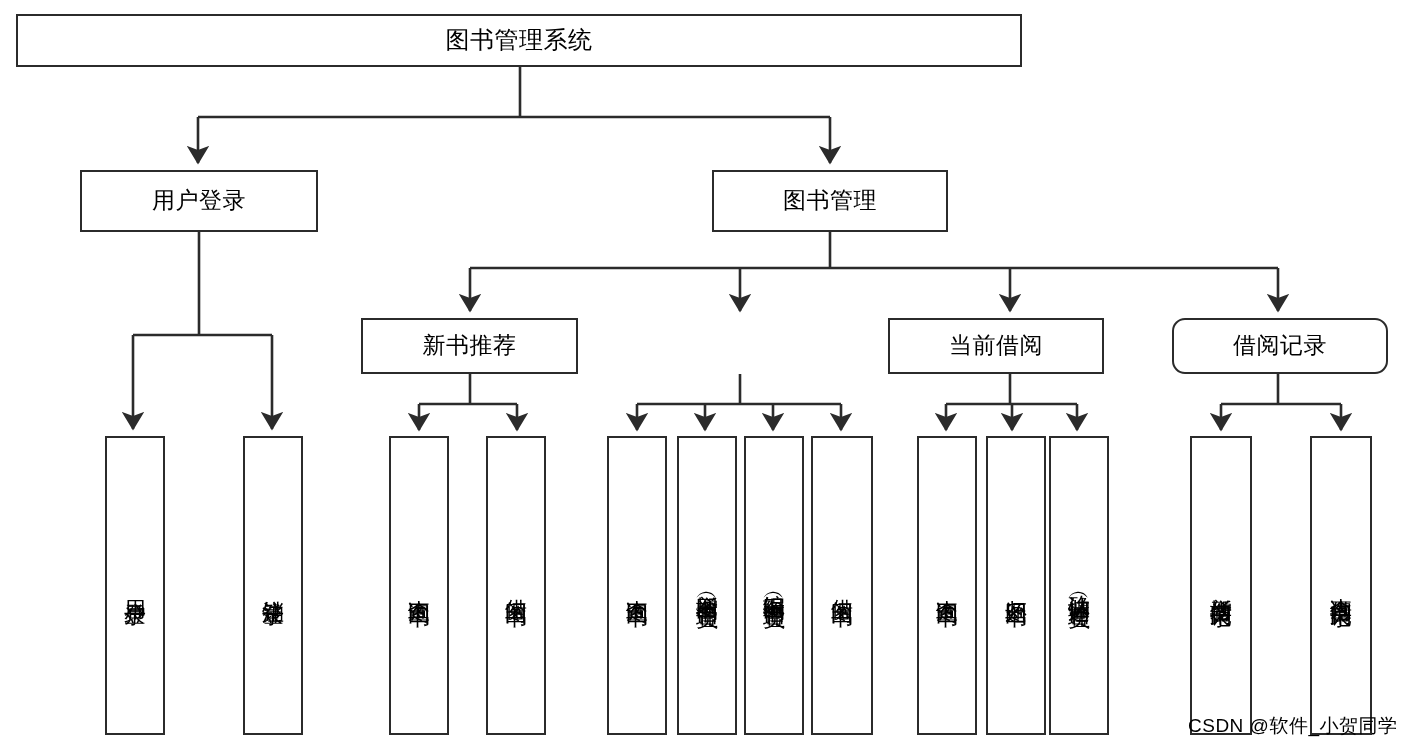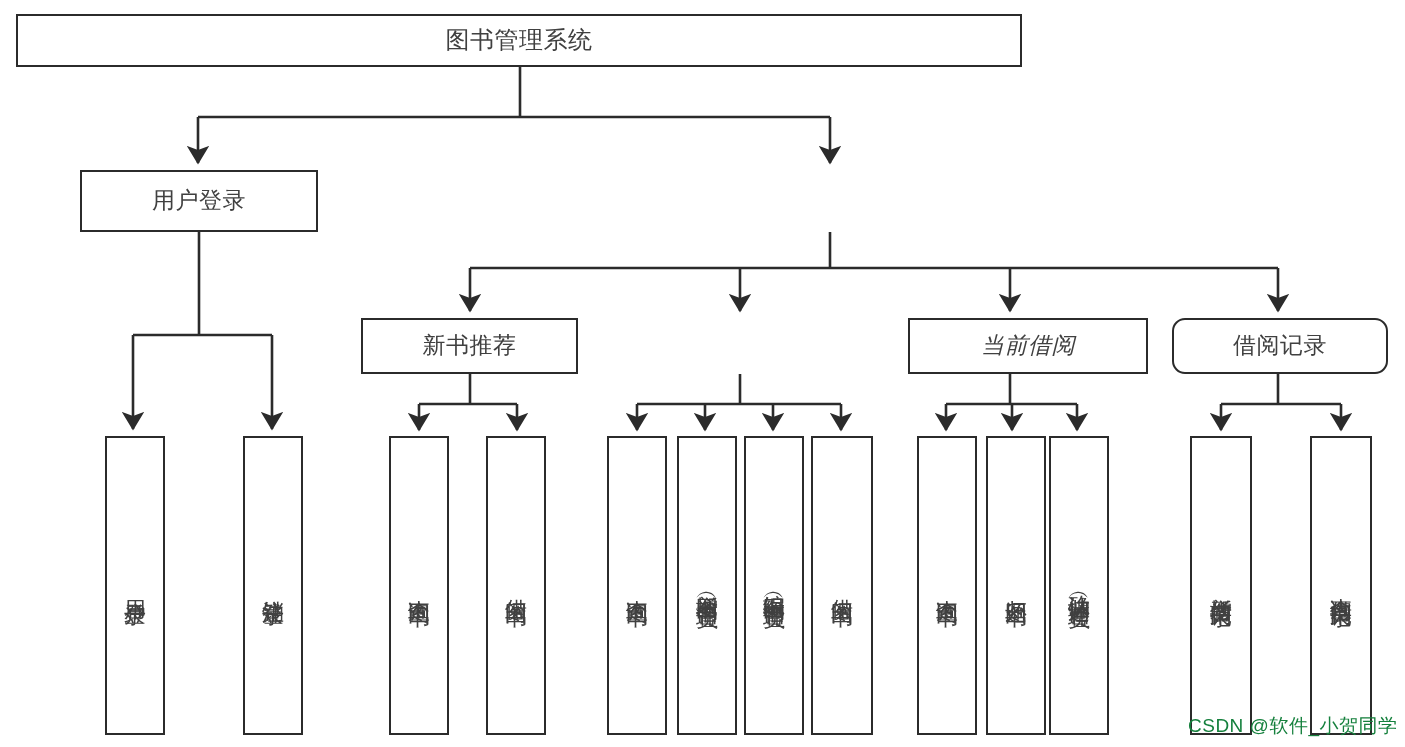--- a/index.html
+++ b/index.html
@@ -26,21 +26,21 @@
   }
   .node {
     position: absolute;
     box-sizing: border-box;
     background: #ffffff;
     border: 2.5px solid #2b2b2b;
     display: flex;
     align-items: center;
     justify-content: center;
     text-align: center;
-    color: #404040;
+    color: #000000;
   }
   .node.horiz {
     font-size: 23px;
     letter-spacing: 0.5px;
     line-height: 1.2;
   }
   .node.vert {
     font-size: 22px;
     line-height: 1.18;
   }
@@ -49,21 +49,21 @@
     text-orientation: upright;
     white-space: nowrap;
     letter-spacing: 2px;
     display: block;
   }
   .node.root {
     font-size: 24px;
   }
   .watermark {
     position: absolute;
-    color: #15803d;
+    color: #000000;
     font-size: 19px;
     white-space: nowrap;
     letter-spacing: 0.5px;
     pointer-events: none;
   }
 </style>
 </head>
 <body>
 
 <div id="canvas">
@@ -119,25 +119,28 @@
     </g>
   </svg>
 
   <div class="node horiz root" style="left:16px; top:14px; width:1006px; height:53px;">
     <span>图书管理系统</span>
   </div>
 
   <div class="node horiz" style="left:80px; top:170px; width:238px; height:62px;">
     <span>用户登录</span>
   </div>
+  <div class="node horiz" style="left:712px; top:170px; width:236px; height:62px;">
+    <span>图书管理</span>
+  </div>
 
   <div class="node horiz" style="left:361px; top:318px; width:217px; height:56px;">
     <span>新书推荐</span>
   </div>
-  <div class="node horiz" style="left:908px; top:318px; width:240px; height:56px;font-style:italic;">
+  <div class="node horiz" style="left:888px; top:318px; width:216px; height:56px;">
     <span>当前借阅</span>
   </div>
   <div class="node horiz" style="left:1172px; top:318px; width:216px; height:56px;border-radius:13px;">
     <span>借阅记录</span>
   </div>
 
   <div class="node vert" style="left:105px; top:436px; width:60px; height:299px;">
     <span class="vtext">用户登录</span>
   </div>
   <div class="node vert" style="left:243px; top:436px; width:60px; height:299px;">

